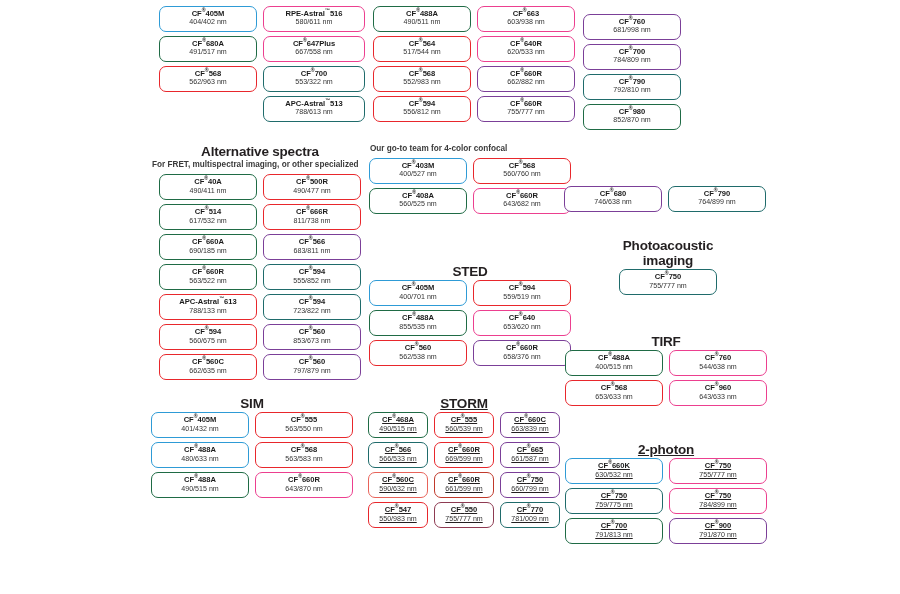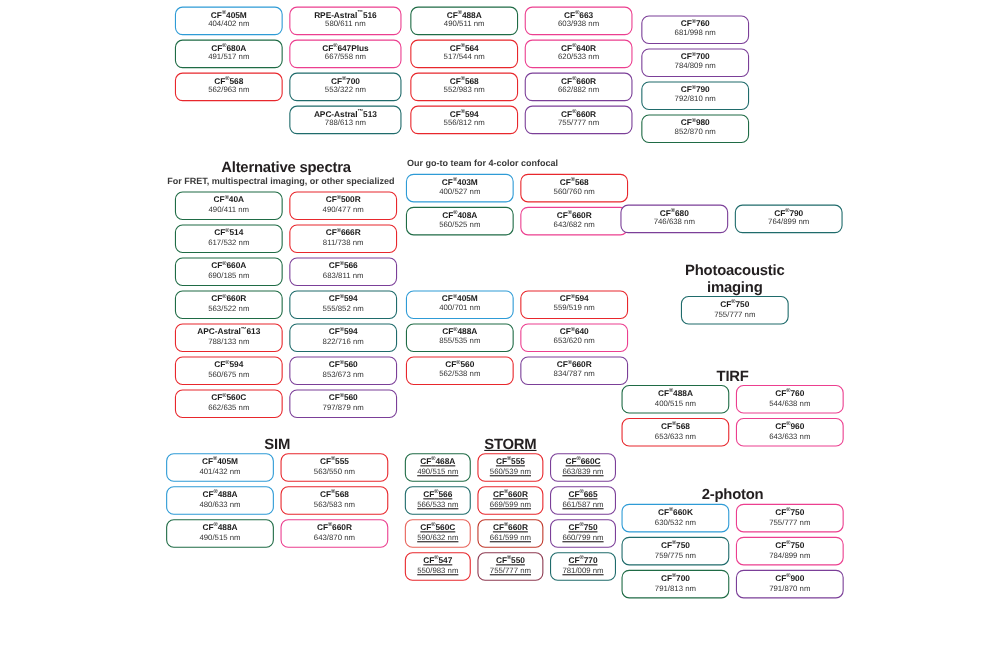--- a/index.html
+++ b/index.html
@@ -248,21 +248,21 @@
           <div class="pill" style="border-color: rgb(123, 63, 152);">
             <div class="nm-name">CF<sup>®</sup>566</div>
             <div class="nm-spec">683/811 nm</div>
           </div>
           <div class="pill" style="border-color: rgb(31, 107, 107);">
             <div class="nm-name">CF<sup>®</sup>594</div>
             <div class="nm-spec">555/852 nm</div>
           </div>
           <div class="pill" style="border-color: rgb(31, 107, 107);">
             <div class="nm-name">CF<sup>®</sup>594</div>
-            <div class="nm-spec">822/716 nm</div>
+            <div class="nm-spec">723/822 nm</div>
           </div>
           <div class="pill" style="border-color: rgb(123, 63, 152);">
             <div class="nm-name">CF<sup>®</sup>560</div>
             <div class="nm-spec">853/673 nm</div>
           </div>
           <div class="pill" style="border-color: rgb(123, 63, 152);">
             <div class="nm-name">CF<sup>®</sup>560</div>
             <div class="nm-spec">797/879 nm</div>
           </div>
         </div>
@@ -315,20 +315,21 @@
       <div class="cols">
         <div class="col w-wide">
           <div class="pill" style="border-color: rgb(31, 107, 107);">
             <div class="nm-name">CF<sup>®</sup>750</div>
             <div class="nm-spec">755/777 nm</div>
           </div>
         </div>
       </div>
     </div>
     <div class="group" style="left: 370px; top: 264px; width: 200px;">
+      <div class="group-title">STED</div>
       <div class="cols">
         <div class="col w-wide">
           <div class="pill" style="border-color: rgb(46, 155, 214);">
             <div class="nm-name">CF<sup>®</sup>405M</div>
             <div class="nm-spec">400/701 nm</div>
           </div>
           <div class="pill" style="border-color: rgb(31, 107, 69);">
             <div class="nm-name">CF<sup>®</sup>488A</div>
             <div class="nm-spec">855/535 nm</div>
           </div>
@@ -341,21 +342,21 @@
           <div class="pill" style="border-color: rgb(232, 39, 44);">
             <div class="nm-name">CF<sup>®</sup>594</div>
             <div class="nm-spec">559/519 nm</div>
           </div>
           <div class="pill" style="border-color: rgb(236, 63, 143);">
             <div class="nm-name">CF<sup>®</sup>640</div>
             <div class="nm-spec">653/620 nm</div>
           </div>
           <div class="pill" style="border-color: rgb(123, 63, 152);">
             <div class="nm-name">CF<sup>®</sup>660R</div>
-            <div class="nm-spec">834/787 nm</div>
+            <div class="nm-spec">658/376 nm</div>
           </div>
         </div>
       </div>
     </div>
     <div class="group" style="left: 566px; top: 334px; width: 200px;">
       <div class="group-title">TIRF</div>
       <div class="cols">
         <div class="col w-wide">
           <div class="pill" style="border-color: rgb(31, 107, 69);">
             <div class="nm-name">CF<sup>®</sup>488A</div>
@@ -463,21 +464,21 @@
             <div class="nm-name">CF<sup>®</sup>750</div>
             <div class="nm-spec">660/799 nm</div>
           </div>
           <div class="pill" style="border-color: rgb(31, 107, 107);">
             <div class="nm-name">CF<sup>®</sup>770</div>
             <div class="nm-spec">781/009 nm</div>
           </div>
         </div>
       </div>
     </div>
-    <div class="group" style="left: 566px; top: 442px; width: 200px;">
+    <div class="group" style="left: 566px; top: 442px; width: 200px; text-decoration: underline;">
       <div class="group-title">2-photon</div>
       <div class="cols">
         <div class="col w-wide">
           <div class="pill" style="border-color: rgb(46, 155, 214);">
             <div class="nm-name">CF<sup>®</sup>660K</div>
             <div class="nm-spec">630/532 nm</div>
           </div>
           <div class="pill" style="border-color: rgb(31, 107, 107);">
             <div class="nm-name">CF<sup>®</sup>750</div>
             <div class="nm-spec">759/775 nm</div>

